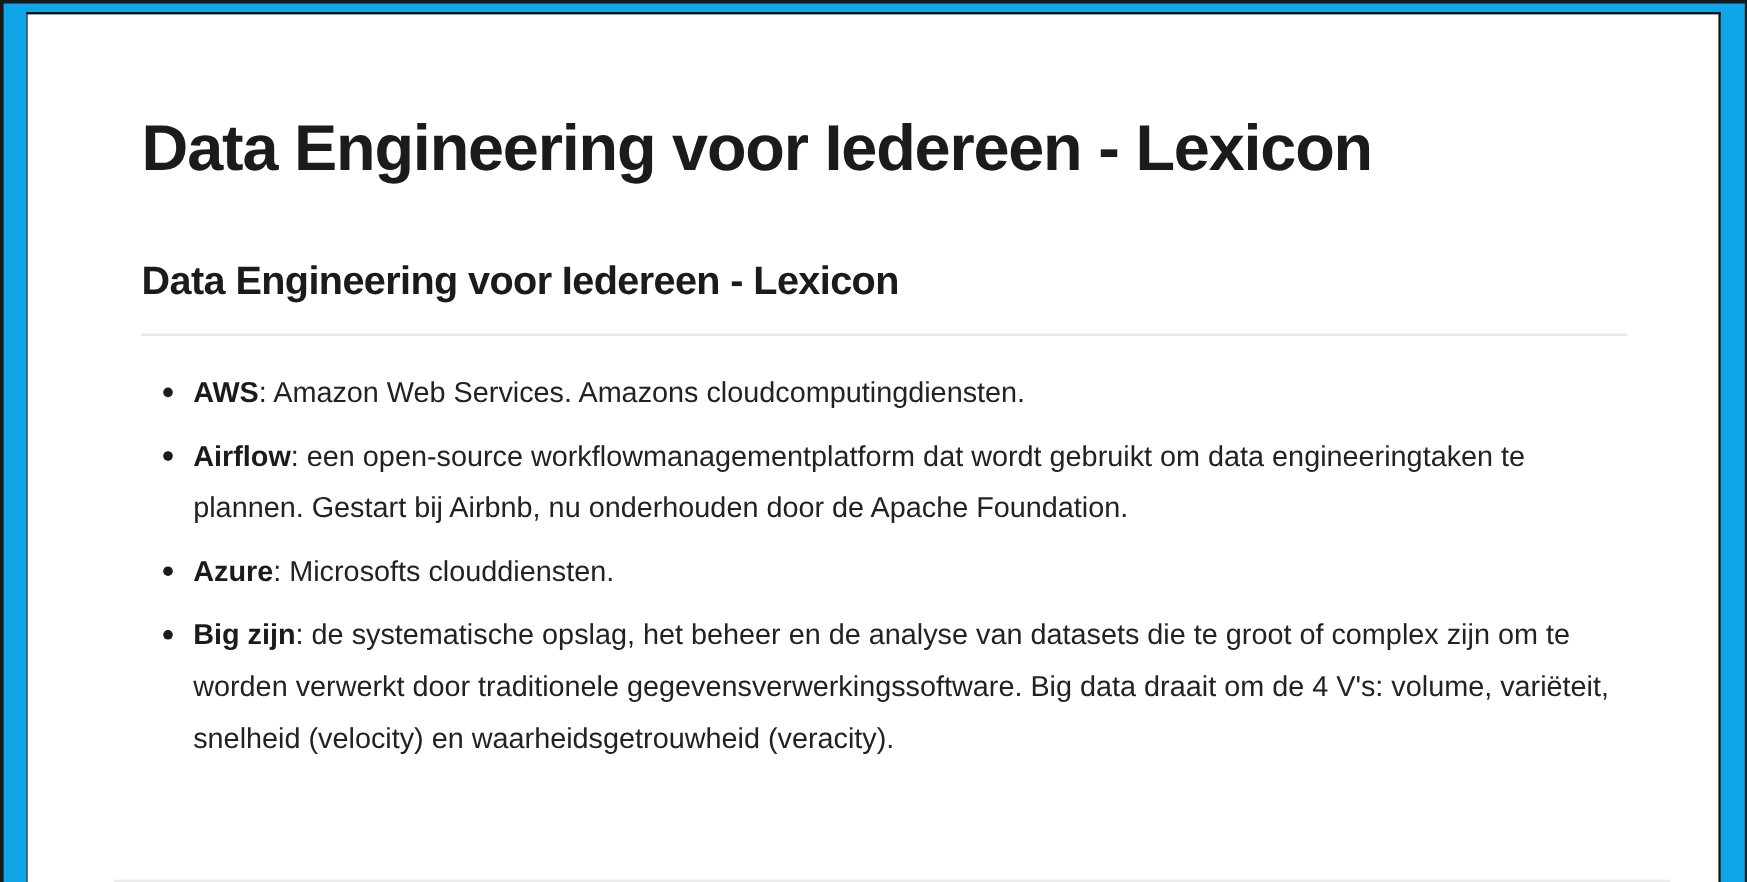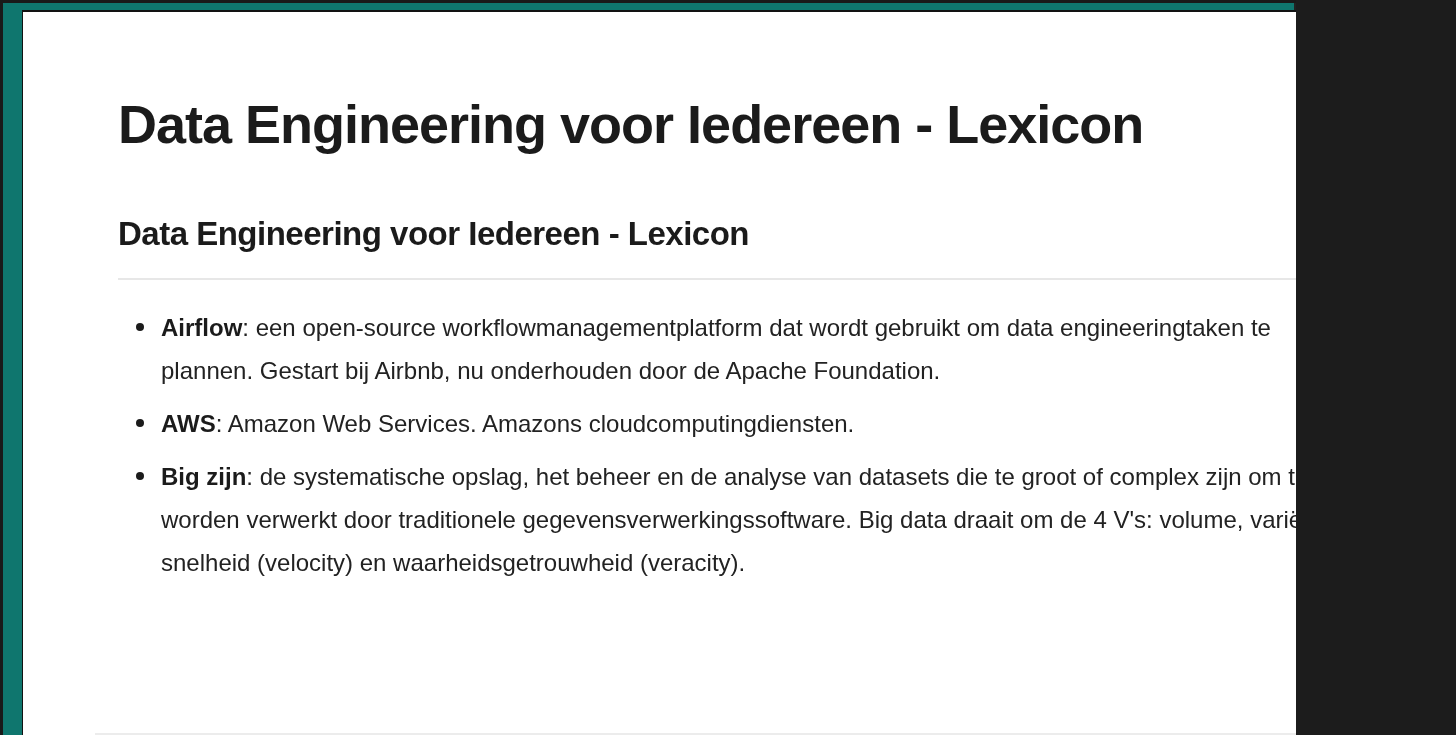--- a/index.html
+++ b/index.html
@@ -7,23 +7,23 @@
     padding: 0;
     width: 1456px;
     height: 735px;
     overflow: hidden;
     background: #1c1c1c;
     font-family: "Liberation Sans", sans-serif;
   }
   .frame {
     position: absolute;
     inset: 0;
-    width: 1296px;
+    width: 1456px;
     height: 735px;
-    background: #0f766e;
+    background: #0ea5e9;
     box-shadow: inset 3px 3px 0 #191919, inset -2px 0 0 #222222;
     overflow: hidden;
   }
   .page {
     position: absolute;
     left: 22px;
     top: 10px;
     width: 1412px;
     height: 780px;
     background: #ffffff;
@@ -103,24 +103,27 @@
     <div class="content">
 
       <h1 class="doc-title">Data Engineering voor Iedereen - Lexicon</h1>
 
       <h2 class="section-heading">Data Engineering voor Iedereen - Lexicon</h2>
 
       <div class="divider"></div>
 
       <ul class="glossary">
         <li>
+          <span class="bullet"></span><span class="term">AWS</span><span>: Amazon Web Services. Amazons cloudcomputingdiensten.</span>
+        </li>
+        <li>
           <span class="bullet"></span><span class="term">Airflow</span><span>: een open-source workflowmanagementplatform dat wordt gebruikt om data engineeringtaken te plannen. Gestart bij Airbnb, nu onderhouden door de Apache Foundation.</span>
         </li>
         <li>
-          <span class="bullet"></span><span class="term">AWS</span><span>: Amazon Web Services. Amazons cloudcomputingdiensten.</span>
+          <span class="bullet"></span><span class="term">Azure</span><span>: Microsofts clouddiensten.</span>
         </li>
         <li>
           <span class="bullet"></span><span class="term">Big zijn</span><span>: de systematische opslag, het beheer en de analyse van datasets die te groot of complex zijn om te worden verwerkt door traditionele gegevensverwerkingssoftware. Big data draait om de 4 V's: volume, variëteit, snelheid (velocity) en waarheidsgetrouwheid (veracity).</span>
         </li>
       </ul>
     </div>
 
     <div class="clipped-hint"></div>
   </div>
 </div>

